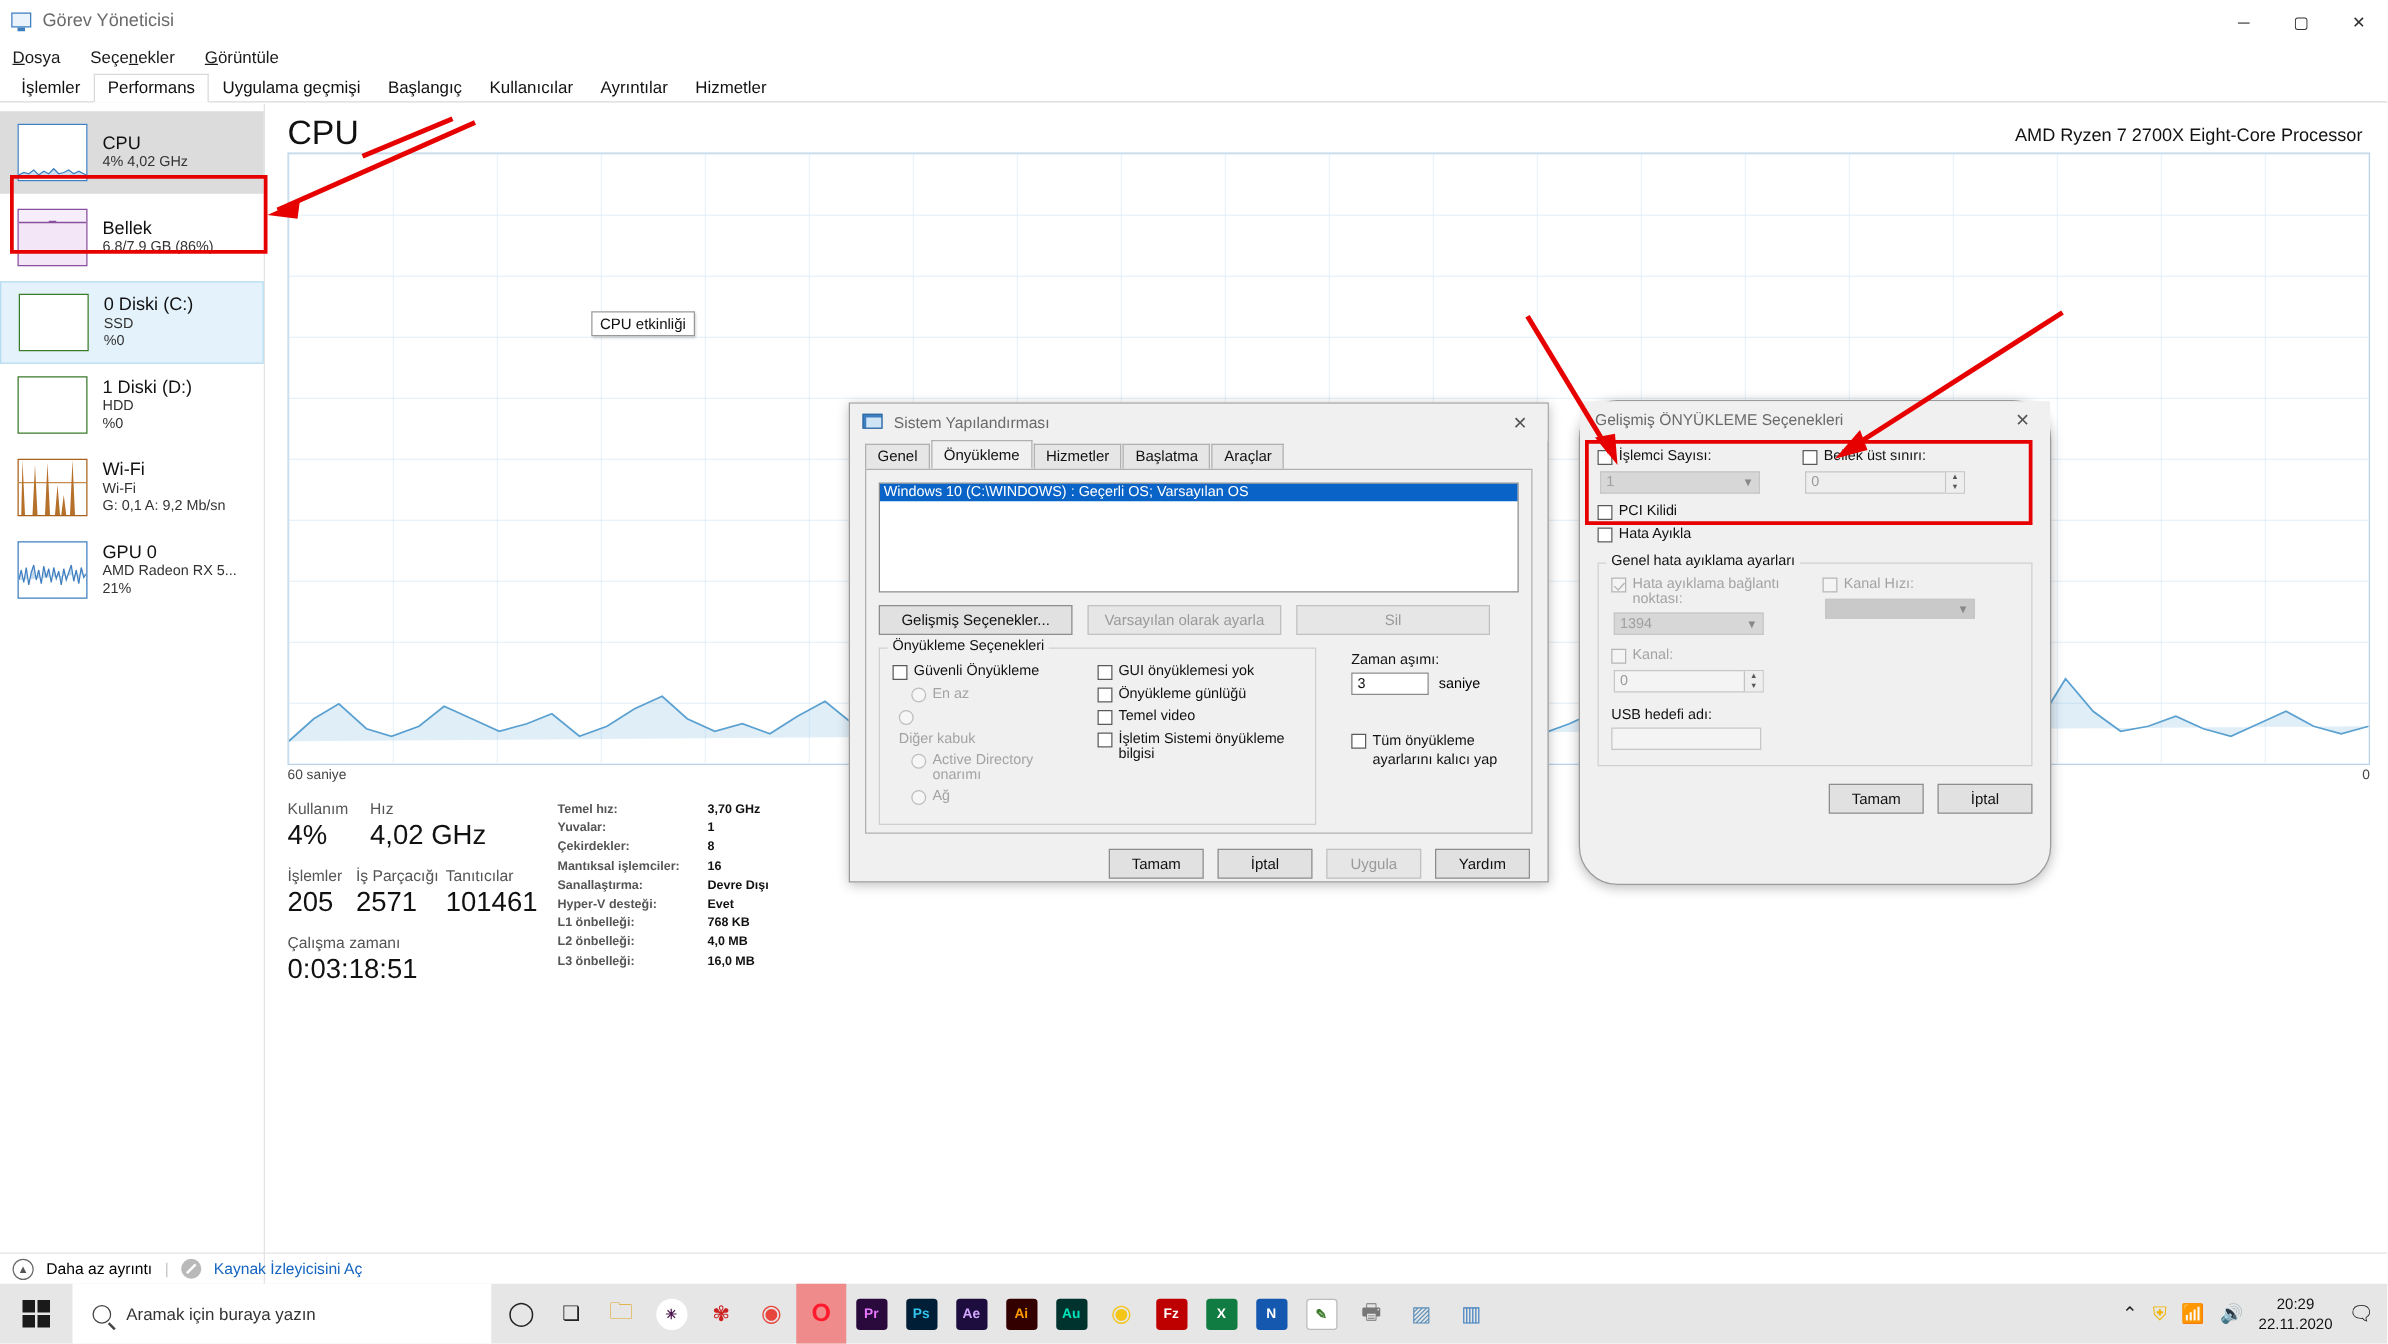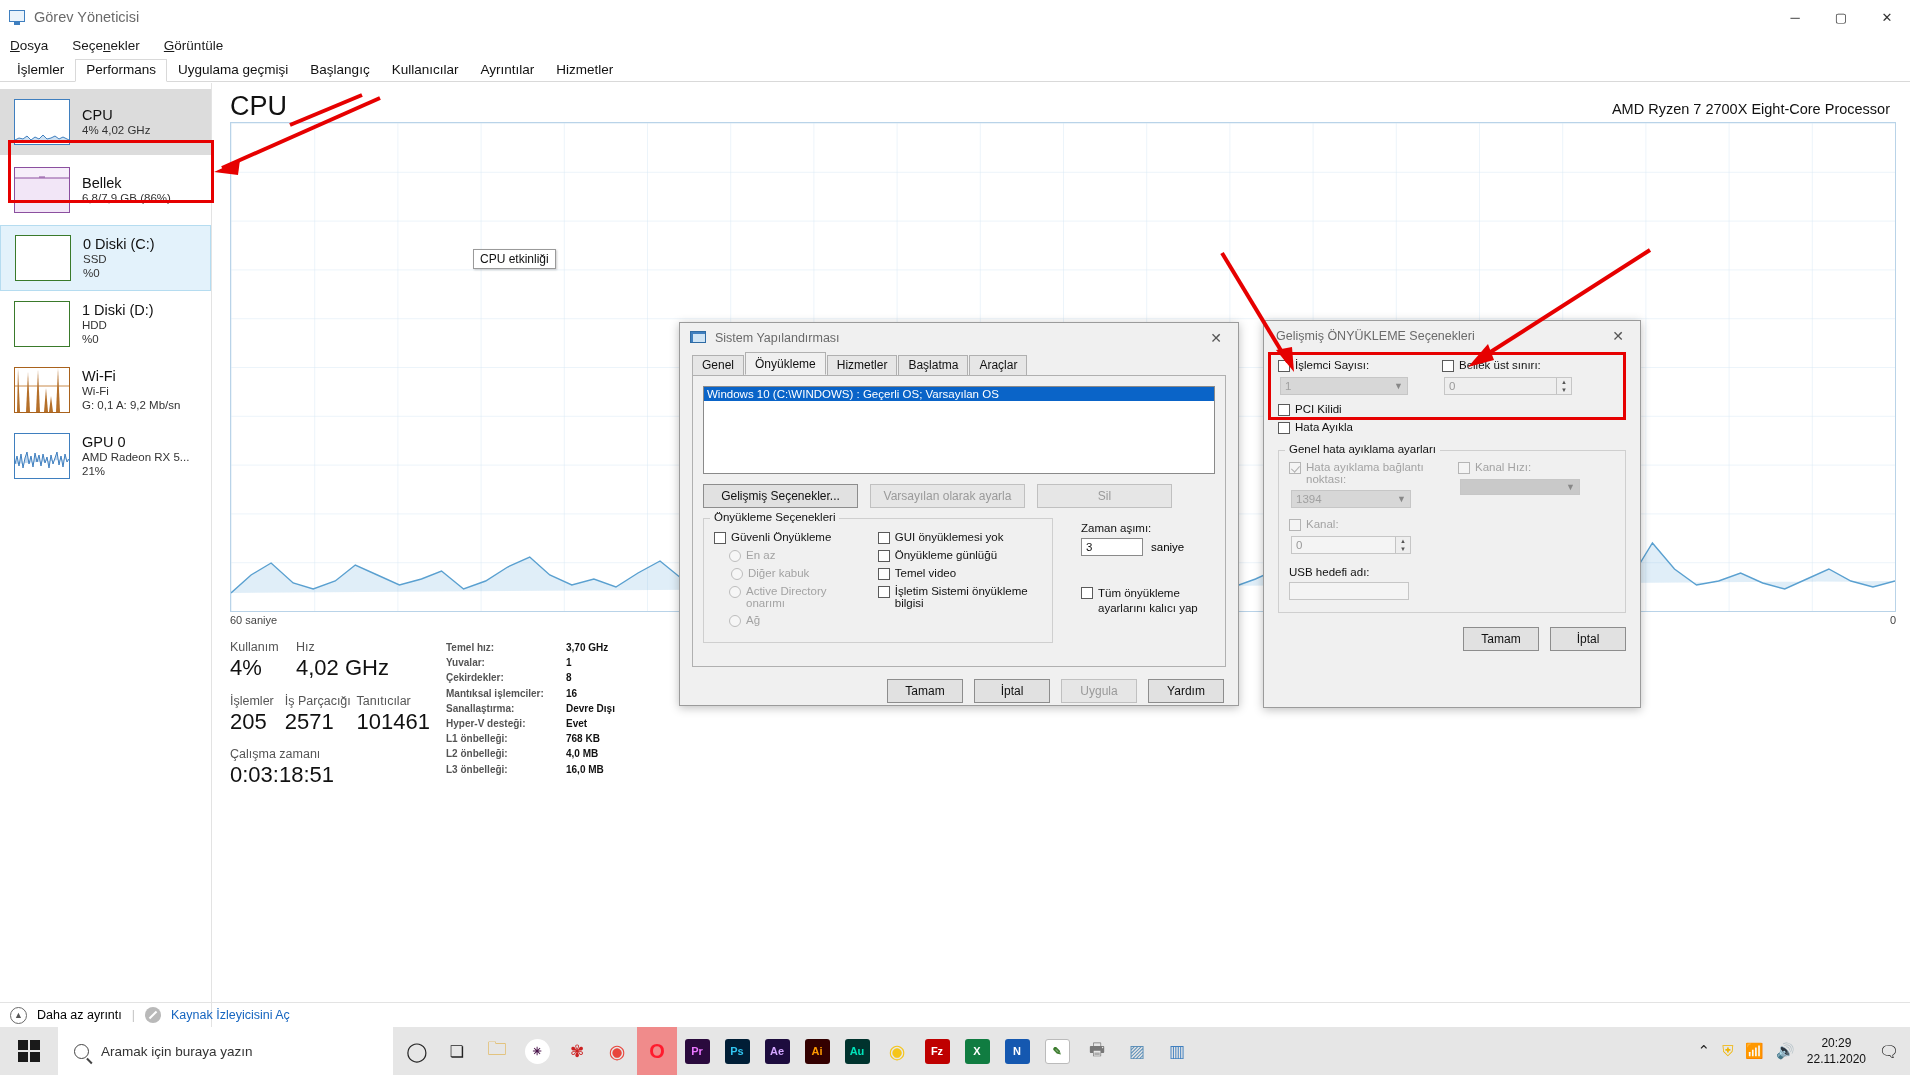--- a/index.html
+++ b/index.html
@@ -386,37 +386,37 @@
     </div>
 
     <div class="dlg-page" style="height:292px;">
       <div class="os-list">
         <div class="os-row">Windows 10 (C:\WINDOWS) : Geçerli OS; Varsayılan OS</div>
       </div>
 
       <div class="btnrow">
         <span class="wbtn" style="width:155px;">Gelişmiş Seçenekler...</span>
         <span class="wbtn dis" style="width:155px;">Varsayılan olarak ayarla</span>
-        <span class="wbtn dis" style="width:135px;">Sil</span>
+        <span class="wbtn dis" style="width:155px;">Sil</span>
       </div>
 
       <div style="display:flex;">
         <div class="fieldset" style="width:350px;">
           <span class="legend">Önyükleme Seçenekleri</span>
           <div style="display:flex; gap:14px; margin-top:4px;">
             <div style="width:155px;">
               <div class="cbrow">
                 <span class="cb"></span>
                 <span>Güvenli Önyükleme</span>
               </div>
               <div class="cbrow" style="margin-left:15px;">
                 <span class="rb"></span>
                 <span class="dis-txt">En az</span>
               </div>
-              <div class="cbrow" style="margin-left:17px;">
+              <div class="cbrow" style="margin-left:5px;flex-direction:column;">
                 <span class="rb"></span>
                 <span class="dis-txt">Diğer kabuk</span>
               </div>
               <div class="cbrow" style="margin-left:15px;">
                 <span class="rb"></span>
                 <span class="dis-txt">Active Directory onarımı</span>
               </div>
               <div class="cbrow" style="margin-left:15px;">
                 <span class="rb"></span>
                 <span class="dis-txt">Ağ</span>
@@ -458,21 +458,21 @@
     </div>
 
     <div class="dlg-footer">
       <span class="wbtn" style="width:76px;">Tamam</span>
       <span class="wbtn" style="width:76px;">İptal</span>
       <span class="wbtn dis" style="width:76px;">Uygula</span>
       <span class="wbtn" style="width:76px;">Yardım</span>
     </div>
   </div>
 
-  <div class="dialog" style="left:1263px; top:320px; width:378px; height:388px;">
+  <div class="dialog" style="left:1263px; top:320px; width:378px; height:388px;border-radius:31px;">
     <div class="dlg-title">
       <span class="dlg-title-txt" style="margin-left:2px;">Gelişmiş ÖNYÜKLEME Seçenekleri</span>
       <span class="dlg-x">✕</span>
     </div>
 
     <div style="padding:8px 14px 0 14px;">
       <div style="display:flex; gap:24px;">
         <div style="width:140px;">
           <div class="cbrow">
             <span class="cb"></span>

